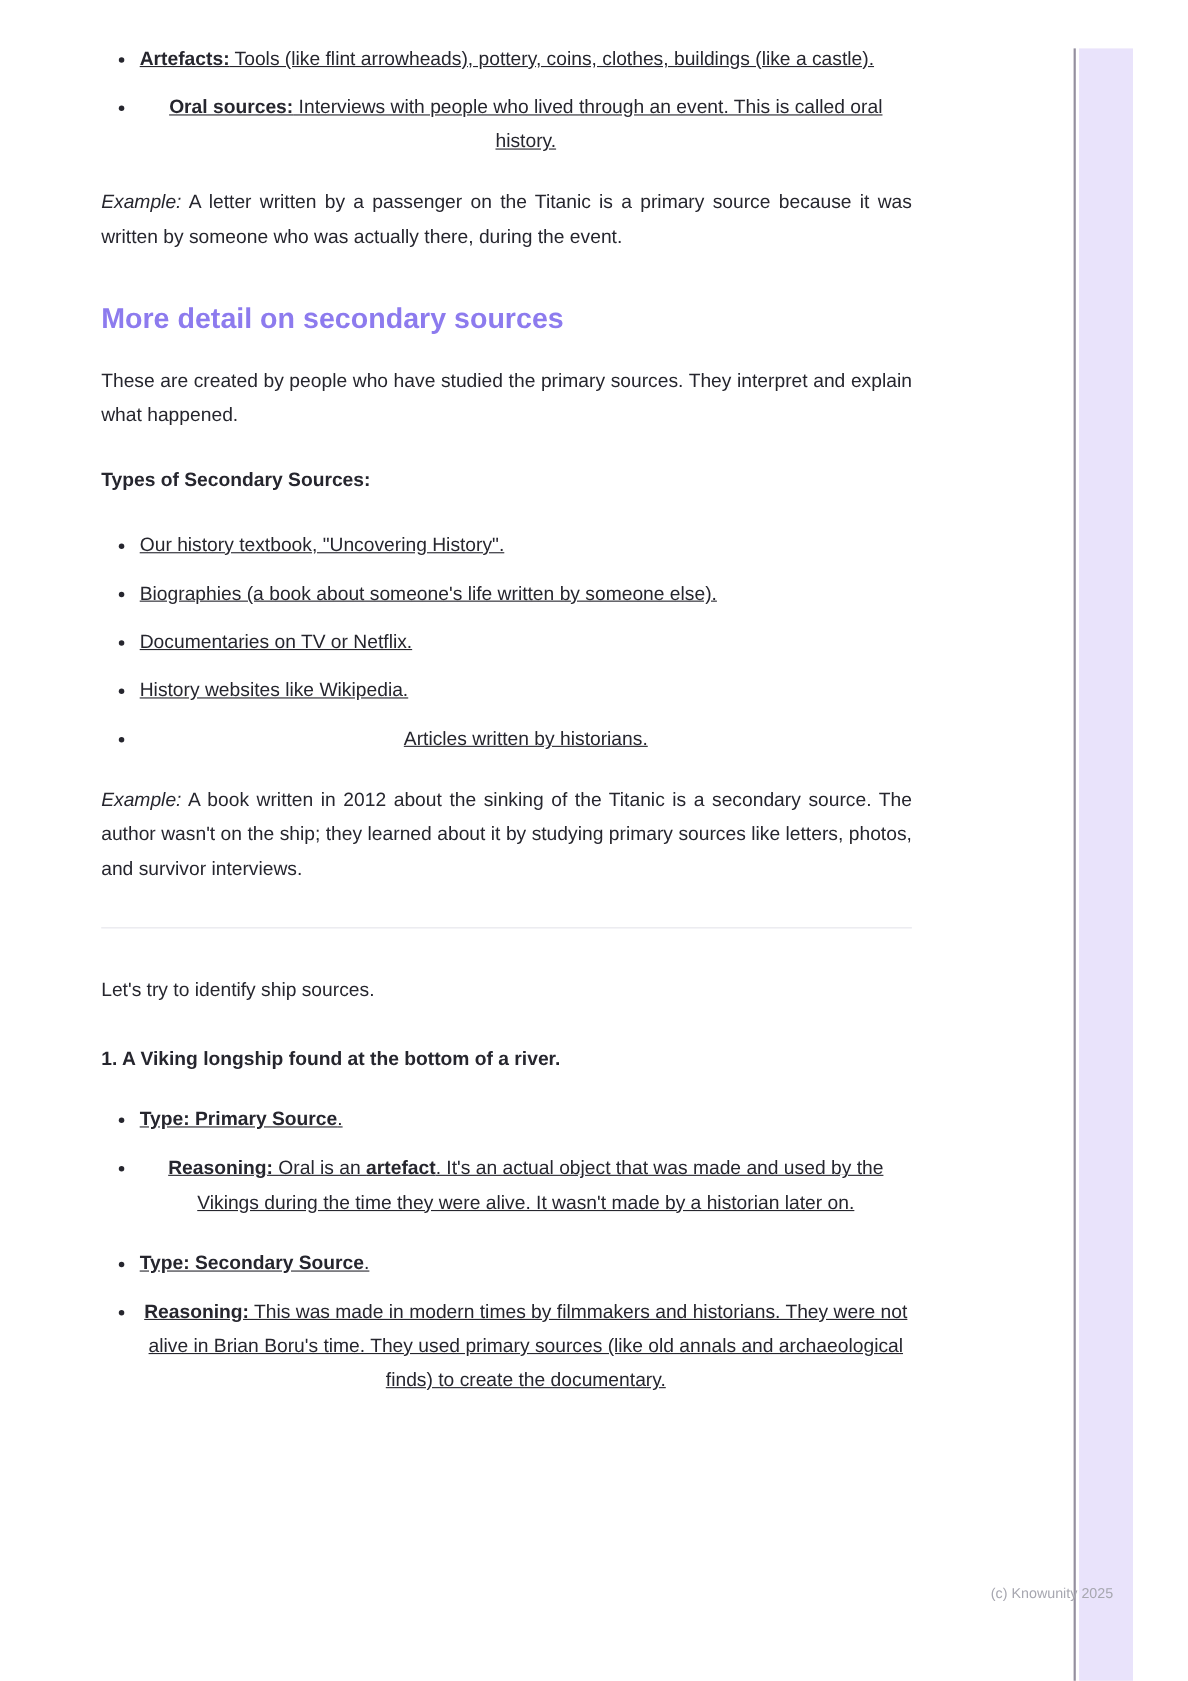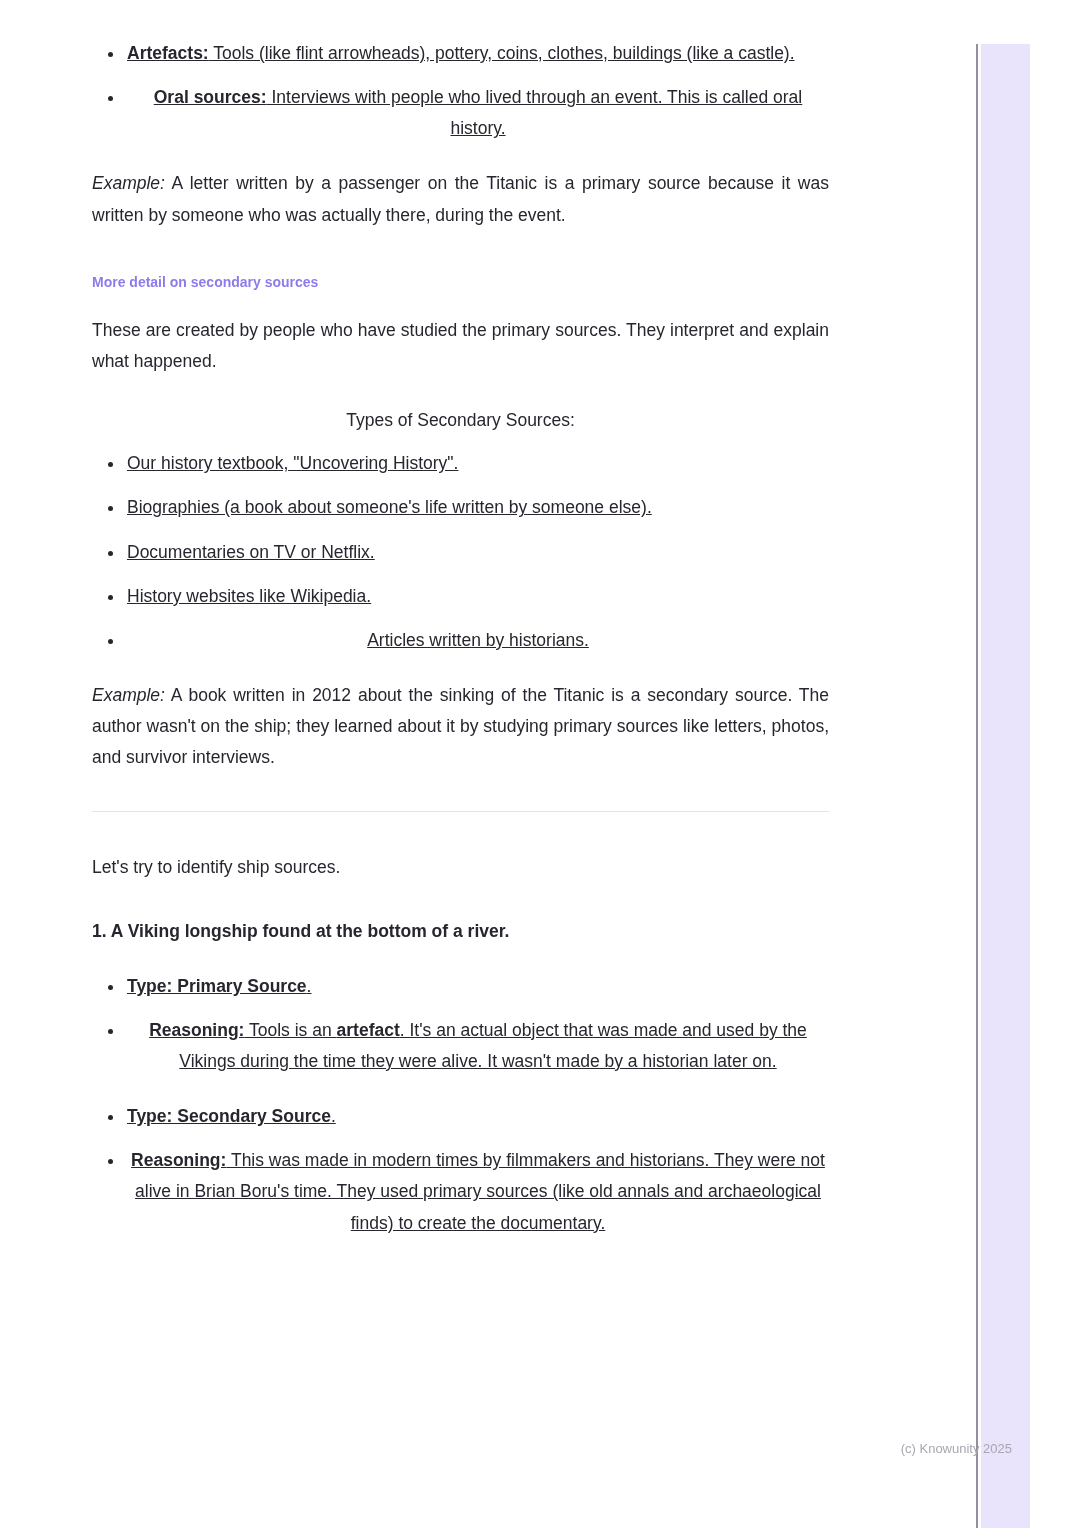--- a/index.html
+++ b/index.html
@@ -19,33 +19,33 @@
     width: 737px;
     font-size: 17.5px;
     line-height: 1.78;
   }
   ul { margin: 0 0 24px 0; padding-left: 33px; }
   li { margin-bottom: 13px; padding-left: 2px; text-decoration: underline; }
   li:last-child { margin-bottom: 0; text-align: center; }
   p.para { margin: 0 0 28px 0; text-align: justify; }
   h3.section-heading {
     color: #8d7bee;
-    font-size: 14px;
+    font-size: 26px;
     font-weight: bold;
     margin: 42px 0 24px 0;
     line-height: 1.3;
   }
   h2.big-heading {
     color: #8d7bee;
     font-size: 28px;
     font-weight: bold;
     margin: 0 0 28px 0;
     line-height: 1.3;
   }
-  .subhead { font-weight: normal; margin: 0 0 12px 0; text-align: center; }
+  .subhead { font-weight: bold; margin: 0 0 28px 0; }
   .qtitle { font-weight: bold; margin: 32px 0 24px 0; }
   hr.divider {
     border: none;
     border-top: 1px solid #e4e4ea;
     margin: 38px 0 40px 0;
   }
   .footer {
     position: absolute;
     right: 68px;
     bottom: 72px;
@@ -115,21 +115,21 @@
 
   <p class="para">Let's try to identify ship sources.</p>
 
   <p class="qtitle">1. A Viking longship found at the bottom of a river.</p>
 
   <ul>
     <li>
       <strong>Type: Primary Source</strong><span>.</span>
     </li>
     <li>
-      <strong>Reasoning:</strong><span> Tools is an </span><strong>artefact</strong><span>. It's an actual object that was made and used by the Vikings during the time they were alive. It wasn't made by a historian later on.</span>
+      <strong>Reasoning:</strong><span> Oral is an </span><strong>artefact</strong><span>. It's an actual object that was made and used by the Vikings during the time they were alive. It wasn't made by a historian later on.</span>
     </li>
   </ul>
 
 
   <ul>
     <li>
       <strong>Type: Secondary Source</strong><span>.</span>
     </li>
     <li>
       <strong>Reasoning:</strong><span> This was made in modern times by filmmakers and historians. They were not alive in Brian Boru's time. They used primary sources (like old annals and archaeological finds) to create the documentary.</span><strong></strong><span></span>

